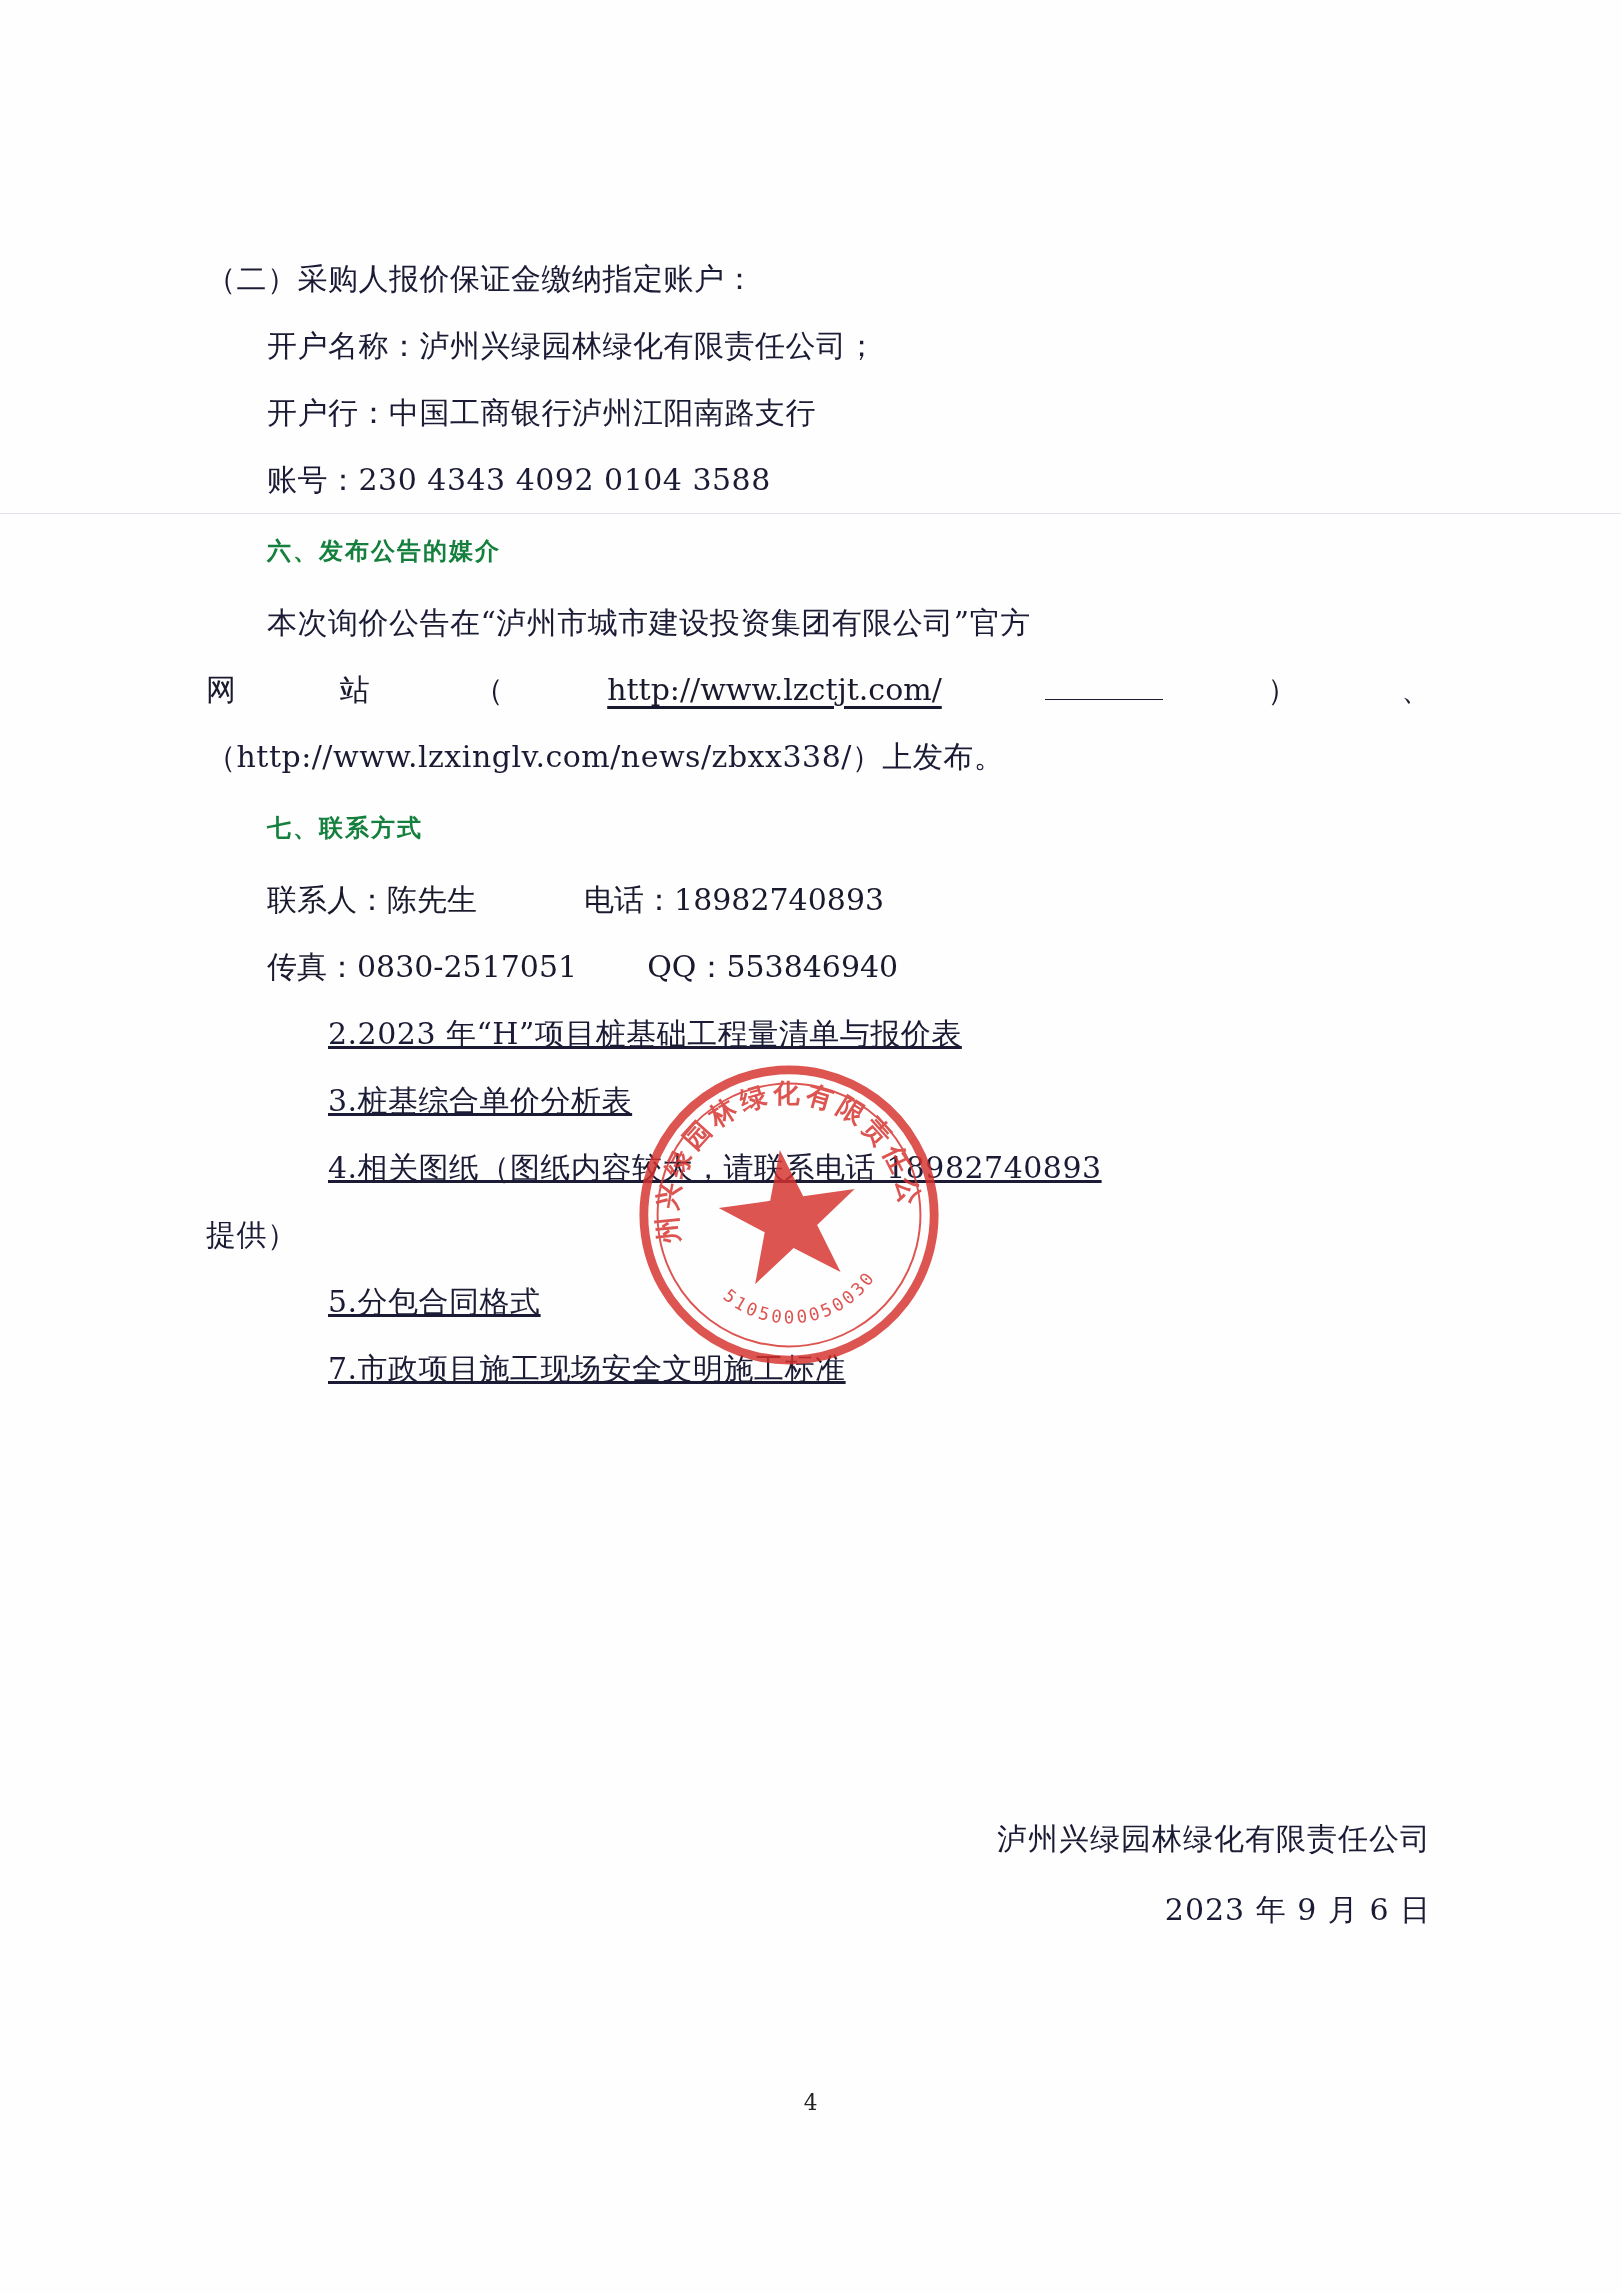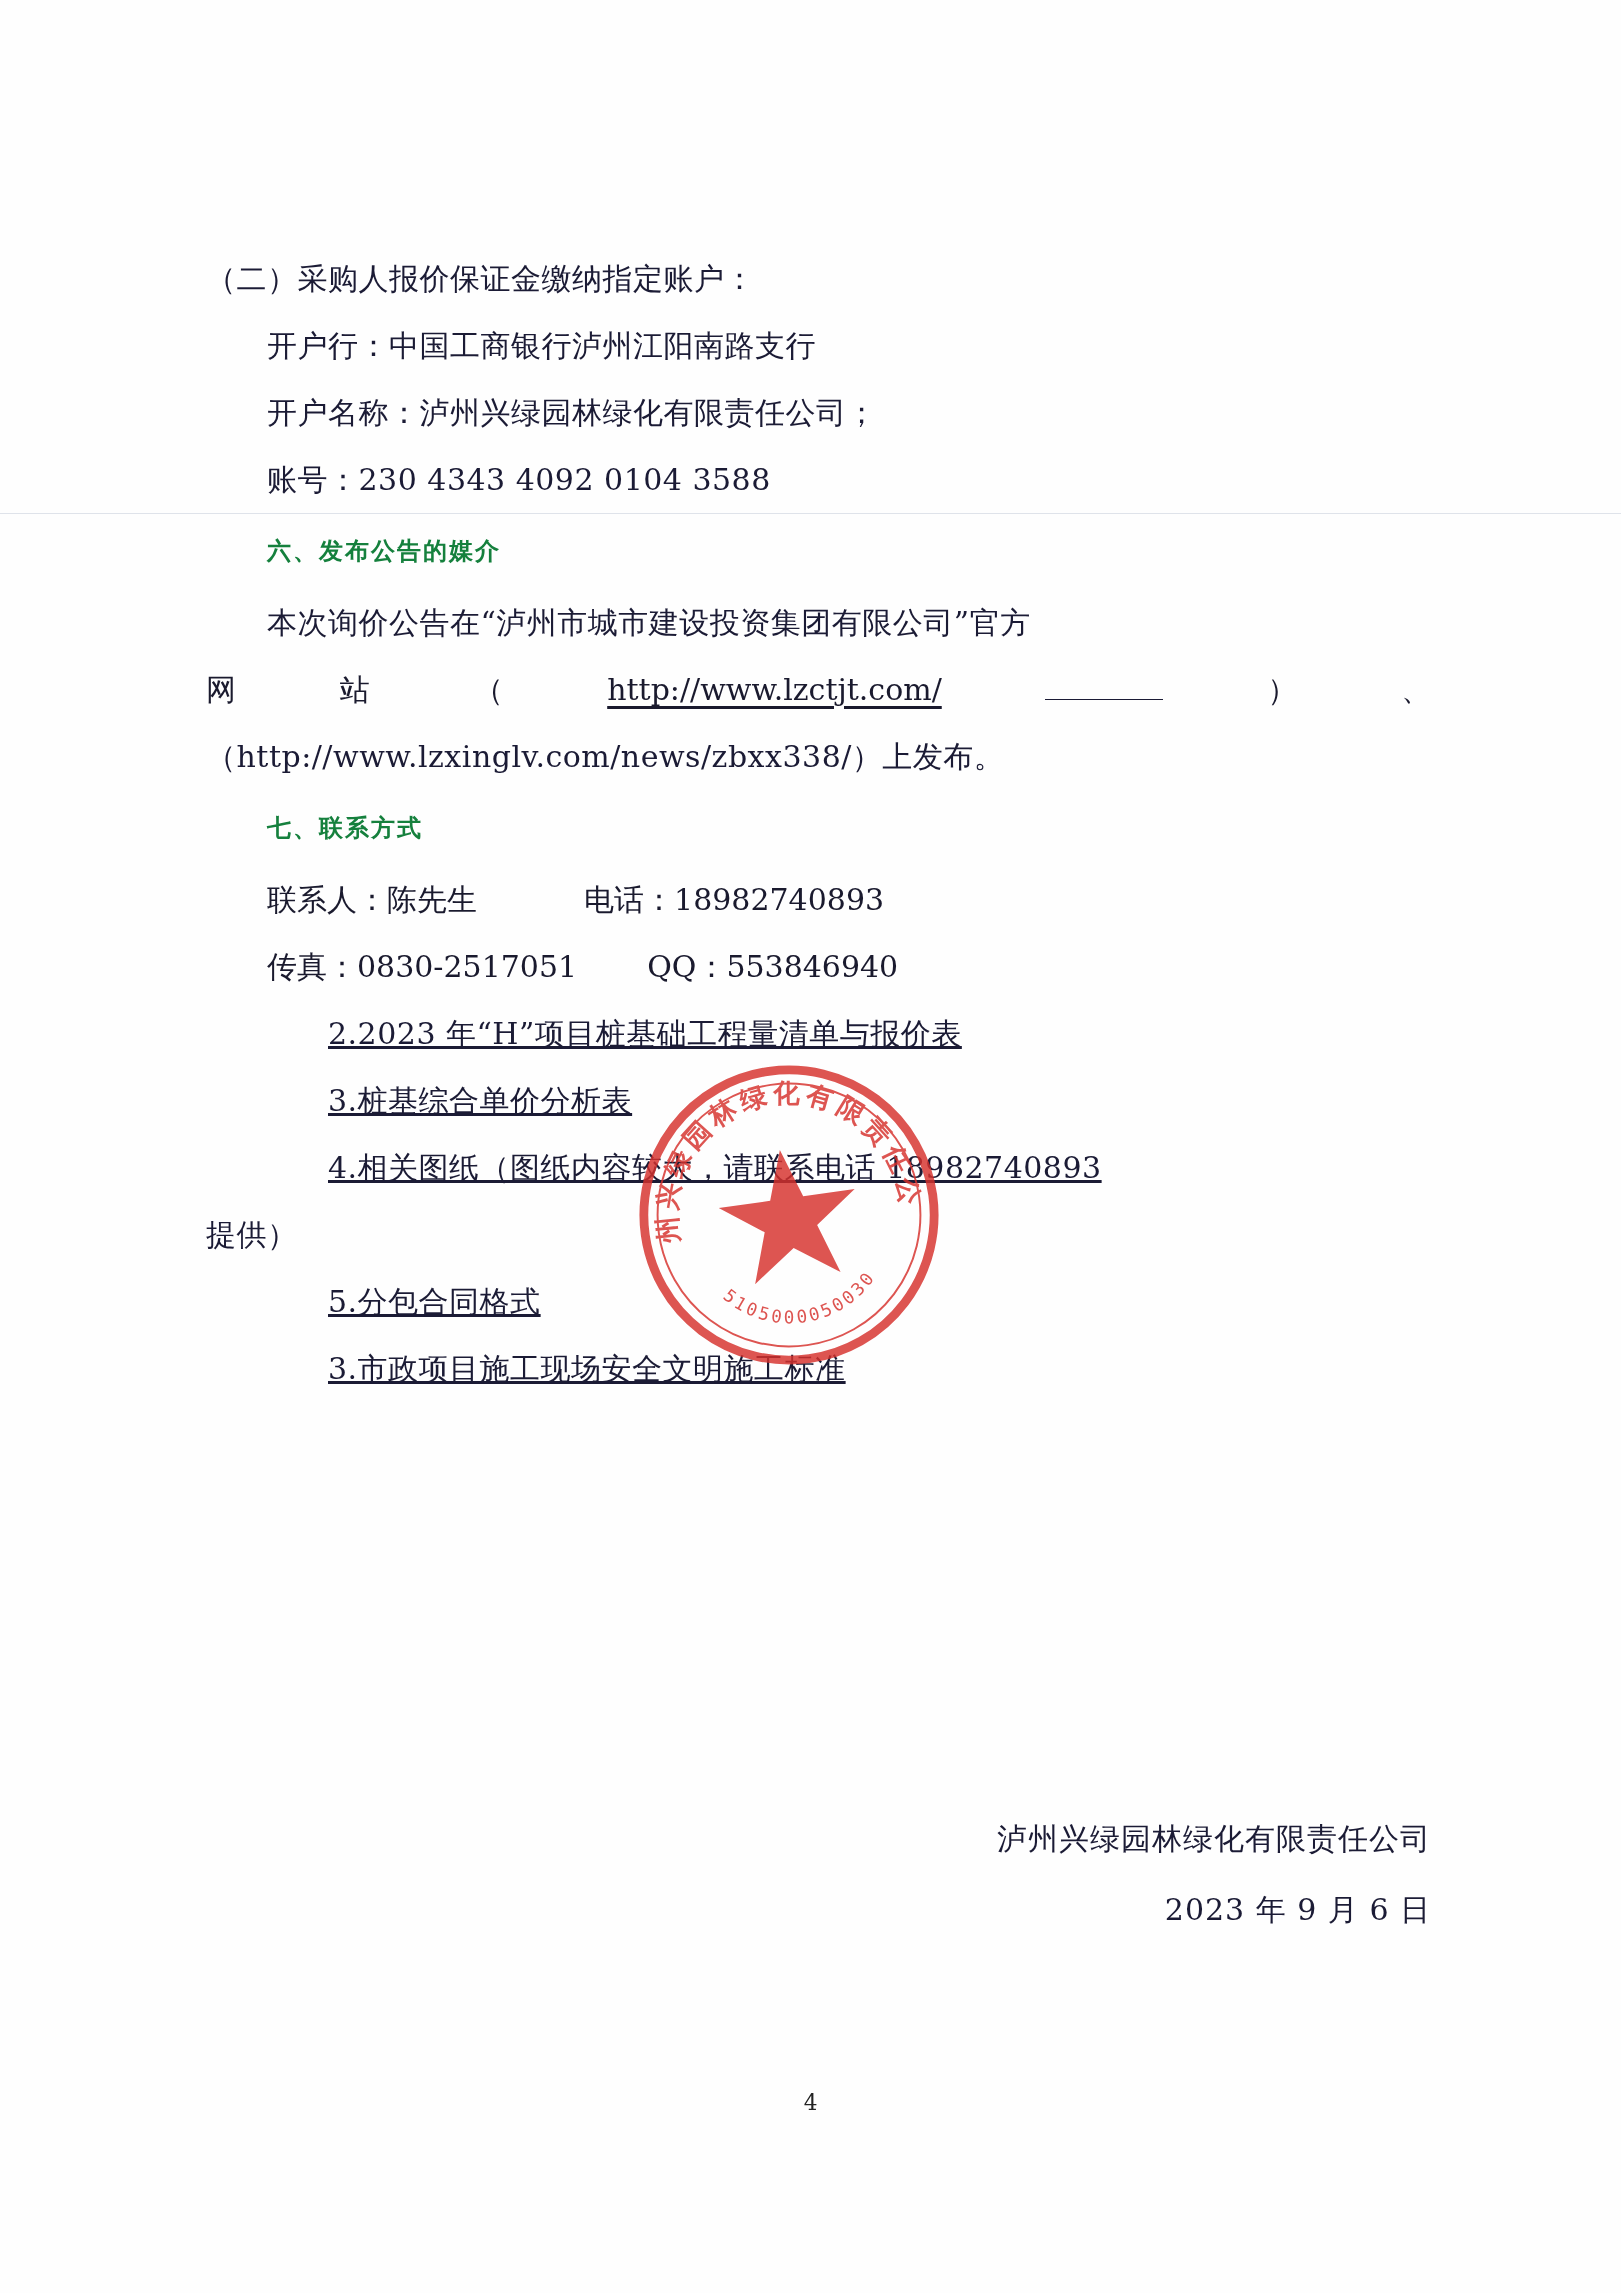--- a/index.html
+++ b/index.html
@@ -121,22 +121,22 @@
 </head>
 <body>
 
 <div class="page">
 
   <div class="scan-line"></div>
 
   <div class="doc-body">
 
     <div class="line">（二）采购人报价保证金缴纳指定账户：</div>
+    <div class="line indent">开户名称：泸州兴绿园林绿化有限责任公司；</div>
     <div class="line indent">开户行：中国工商银行泸州江阳南路支行</div>
-    <div class="line indent">开户名称：泸州兴绿园林绿化有限责任公司；</div>
     <div class="line indent">账号：230 4343 4092 0104 3588</div>
 
     <div class="heading">六、发布公告的媒介</div>
     <div class="line indent">本次询价公告在“泸州市城市建设投资集团有限公司”官方</div>
 
     <div class="justify-row">
       <span>网</span>
       <span>站</span>
       <span>（</span>
       <span class="url-underline">http://www.lzctjt.com/</span>
@@ -159,21 +159,21 @@
       <span>传真：0830-2517051</span>
       <span class="gap-md"></span>
       <span>QQ：553846940</span>
     </div>
 
     <div class="line sub-indent">2.2023 年“H”项目桩基础工程量清单与报价表</div>
     <div class="line sub-indent">3.桩基综合单价分析表</div>
     <div class="line sub-indent">4.相关图纸（图纸内容较大，请联系电话 18982740893</div>
     <div class="line">提供）</div>
     <div class="line sub-indent">5.分包合同格式</div>
-    <div class="line sub-indent">3.市政项目施工现场安全文明施工标准</div>
+    <div class="line sub-indent">7.市政项目施工现场安全文明施工标准</div>
 
   </div>
 
   <div class="seal">
     <svg viewBox="0 0 310 310" width="304" height="304" aria-hidden="true">
       <circle cx="155" cy="155" r="148" fill="none" stroke="#d6302c" stroke-width="9"></circle>
       <circle cx="155" cy="155" r="134" fill="none" stroke="#d6302c" stroke-width="2"></circle>
       <polygon points="155,88 172,138 225,138 182,169 199,220 155,189 111,220 128,169 85,138 138,138" fill="#d6302c"></polygon>
       <path id="sealTop" d="M 40 155 A 115 115 0 0 1 270 155" fill="none"></path>
       <text font-family="'DejaVu Serif', serif" font-size="27" font-weight="bold" fill="#d6302c" letter-spacing="5">

